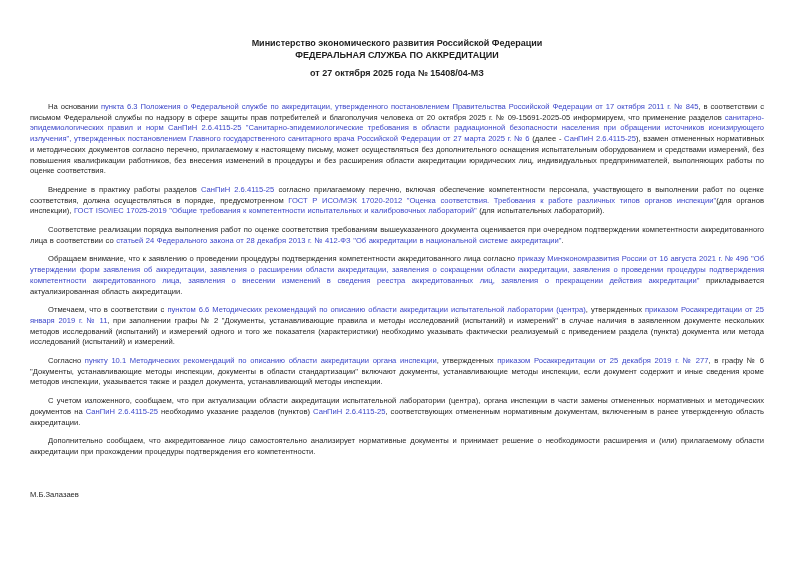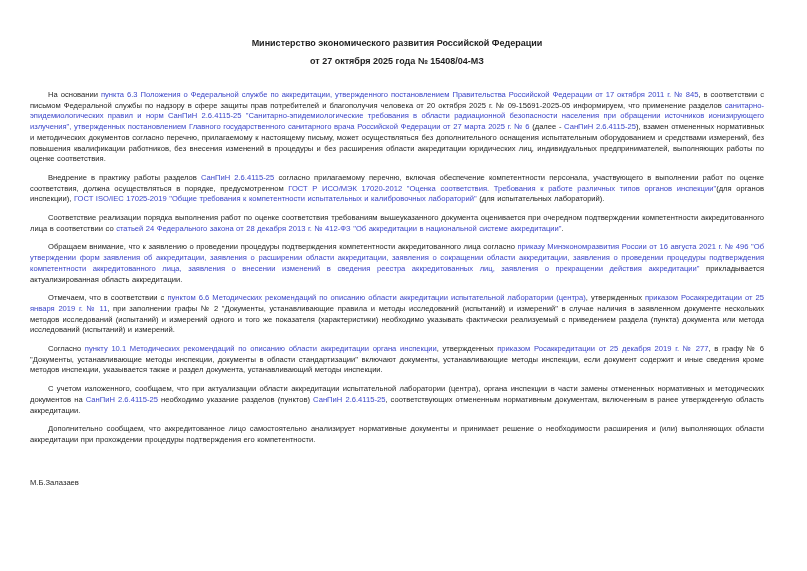--- a/index.html
+++ b/index.html
@@ -63,28 +63,29 @@
     color: #1f1f1f;
     padding-right: 1px;
   }
 </style>
 </head>
 <body>
 
 <div class="page">
   <div class="doc-header">
     <div>Министерство экономического развития Российской Федерации</div>
+    <div>ФЕДЕРАЛЬНАЯ СЛУЖБА ПО АККРЕДИТАЦИИ</div>
     <div class="doc-date">от 27 октября 2025 года № 15408/04-МЗ</div>
   </div>
 
   <div class="doc-body">
       <p class="para"><span>На основании </span><span class="lnk">пункта 6.3 Положения о Федеральной службе по аккредитации, утвержденного постановлением Правительства Российской Федерации от 17 октября 2011 г. № 845</span><span>, в соответствии с письмом Федеральной службы по надзору в сфере защиты прав потребителей и благополучия человека от 20 октября 2025 г. № 09-15691-2025-05 информируем, что применение разделов </span><span class="lnk">санитарно-эпидемиологических правил и норм СанПиН 2.6.4115-25 "Санитарно-эпидемиологические требования в области радиационной безопасности населения при обращении источников ионизирующего излучения", утвержденных постановлением Главного государственного санитарного врача Российской Федерации от 27 марта 2025 г. № 6</span><span> (далее - </span><span class="lnk">СанПиН 2.6.4115-25</span><span>), взамен отмененных нормативных и методических документов согласно перечню, прилагаемому к настоящему письму, может осуществляться без дополнительного оснащения испытательным оборудованием и средствами измерений, без повышения квалификации работников, без внесения изменений в процедуры и без расширения области аккредитации юридических лиц, индивидуальных предпринимателей, выполняющих работы по оценке соответствия.</span></p>
       <p class="para"><span>Внедрение в практику работы разделов </span><span class="lnk">СанПиН 2.6.4115-25</span><span> согласно прилагаемому перечню, включая обеспечение компетентности персонала, участвующего в выполнении работ по оценке соответствия, должна осуществляться в порядке, предусмотренном </span><span class="lnk">ГОСТ Р ИСО/МЭК 17020-2012 "Оценка соответствия. Требования к работе различных типов органов инспекции"</span><span>(для органов инспекции), </span><span class="lnk">ГОСТ ISO/IEC 17025-2019 "Общие требования к компетентности испытательных и калибровочных лабораторий"</span><span> (для испытательных лабораторий).</span></p>
       <p class="para"><span>Соответствие реализации порядка выполнения работ по оценке соответствия требованиям вышеуказанного документа оценивается при очередном подтверждении компетентности аккредитованного лица в соответствии со </span><span class="lnk">статьей 24 Федерального закона от 28 декабря 2013 г. № 412-ФЗ "Об аккредитации в национальной системе аккредитации"</span><span>.</span></p>
       <p class="para"><span>Обращаем внимание, что к заявлению о проведении процедуры подтверждения компетентности аккредитованного лица согласно </span><span class="lnk">приказу Минэкономразвития России от 16 августа 2021 г. № 496 "Об утверждении форм заявления об аккредитации, заявления о расширении области аккредитации, заявления о сокращении области аккредитации, заявления о проведении процедуры подтверждения компетентности аккредитованного лица, заявления о внесении изменений в сведения реестра аккредитованных лиц, заявления о прекращении действия аккредитации"</span><span> прикладывается актуализированная область аккредитации.</span></p>
       <p class="para"><span>Отмечаем, что в соответствии с </span><span class="lnk">пунктом 6.6 Методических рекомендаций по описанию области аккредитации испытательной лаборатории (центра)</span><span>, утвержденных </span><span class="lnk">приказом Росаккредитации от 25 января 2019 г. № 11</span><span>, при заполнении графы № 2 "Документы, устанавливающие правила и методы исследований (испытаний) и измерений" в случае наличия в заявленном документе нескольких методов исследований (испытаний) и измерений одного и того же показателя (характеристики) необходимо указывать фактически реализуемый с приведением раздела (пункта) документа или метода исследований (испытаний) и измерений.</span></p>
       <p class="para"><span>Согласно </span><span class="lnk">пункту 10.1 Методических рекомендаций по описанию области аккредитации органа инспекции</span><span>, утвержденных </span><span class="lnk">приказом Росаккредитации от 25 декабря 2019 г. № 277</span><span>, в графу № 6 "Документы, устанавливающие методы инспекции, документы в области стандартизации" включают документы, устанавливающие методы инспекции, если документ содержит и иные сведения кроме методов инспекции, указывается также и раздел документа, устанавливающий методы инспекции.</span></p>
       <p class="para"><span>С учетом изложенного, сообщаем, что при актуализации области аккредитации испытательной лаборатории (центра), органа инспекции в части замены отмененных нормативных и методических документов на </span><span class="lnk">СанПиН 2.6.4115-25</span><span> необходимо указание разделов (пунктов) </span><span class="lnk">СанПиН 2.6.4115-25</span><span>, соответствующих отмененным нормативным документам, включенным в ранее утвержденную область аккредитации.</span></p>
-      <p class="para"><span>Дополнительно сообщаем, что аккредитованное лицо самостоятельно анализирует нормативные документы и принимает решение о необходимости расширения и (или) выполняющих области аккредитации при прохождении процедуры подтверждения его компетентности.</span></p>
+      <p class="para"><span>Дополнительно сообщаем, что аккредитованное лицо самостоятельно анализирует нормативные документы и принимает решение о необходимости расширения и (или) прилагаемому области аккредитации при прохождении процедуры подтверждения его компетентности.</span></p>
     </div>
 
   <div class="signature">М.Б.Залазаев</div>
 </div>
 
 </body></html>

